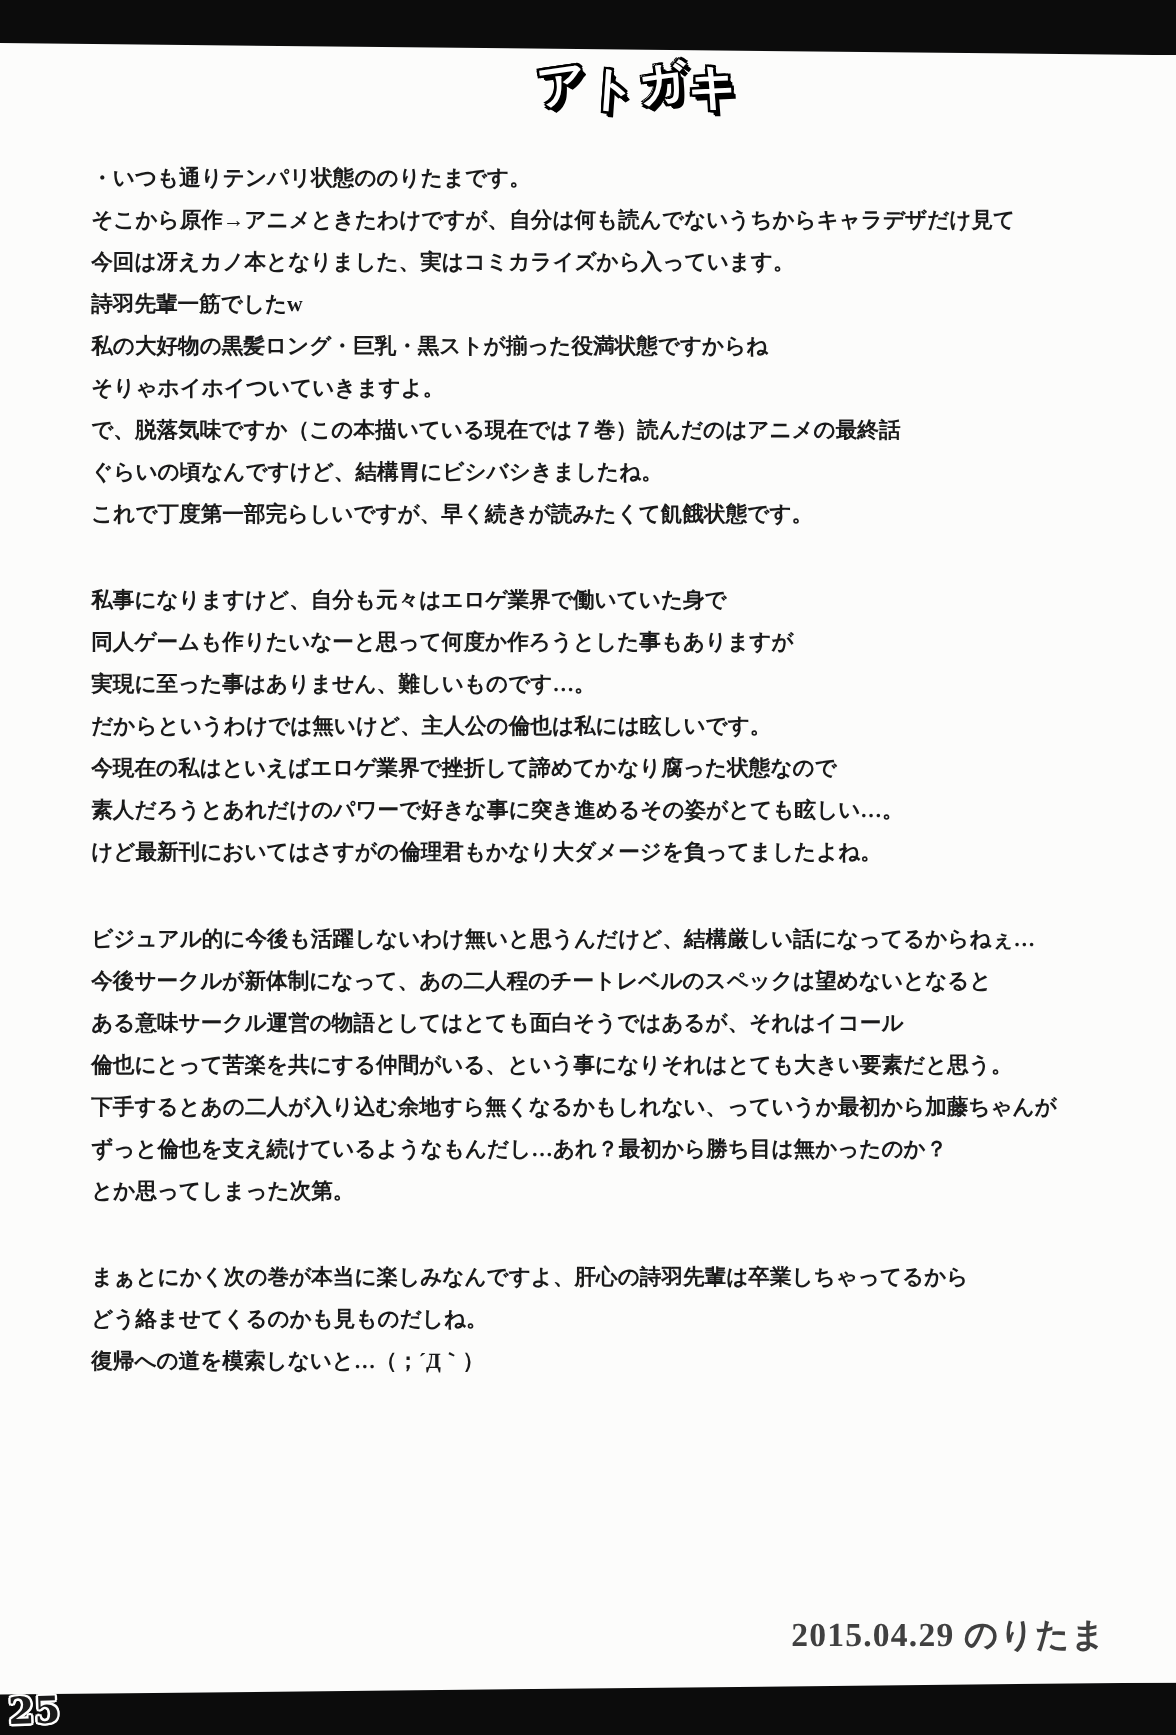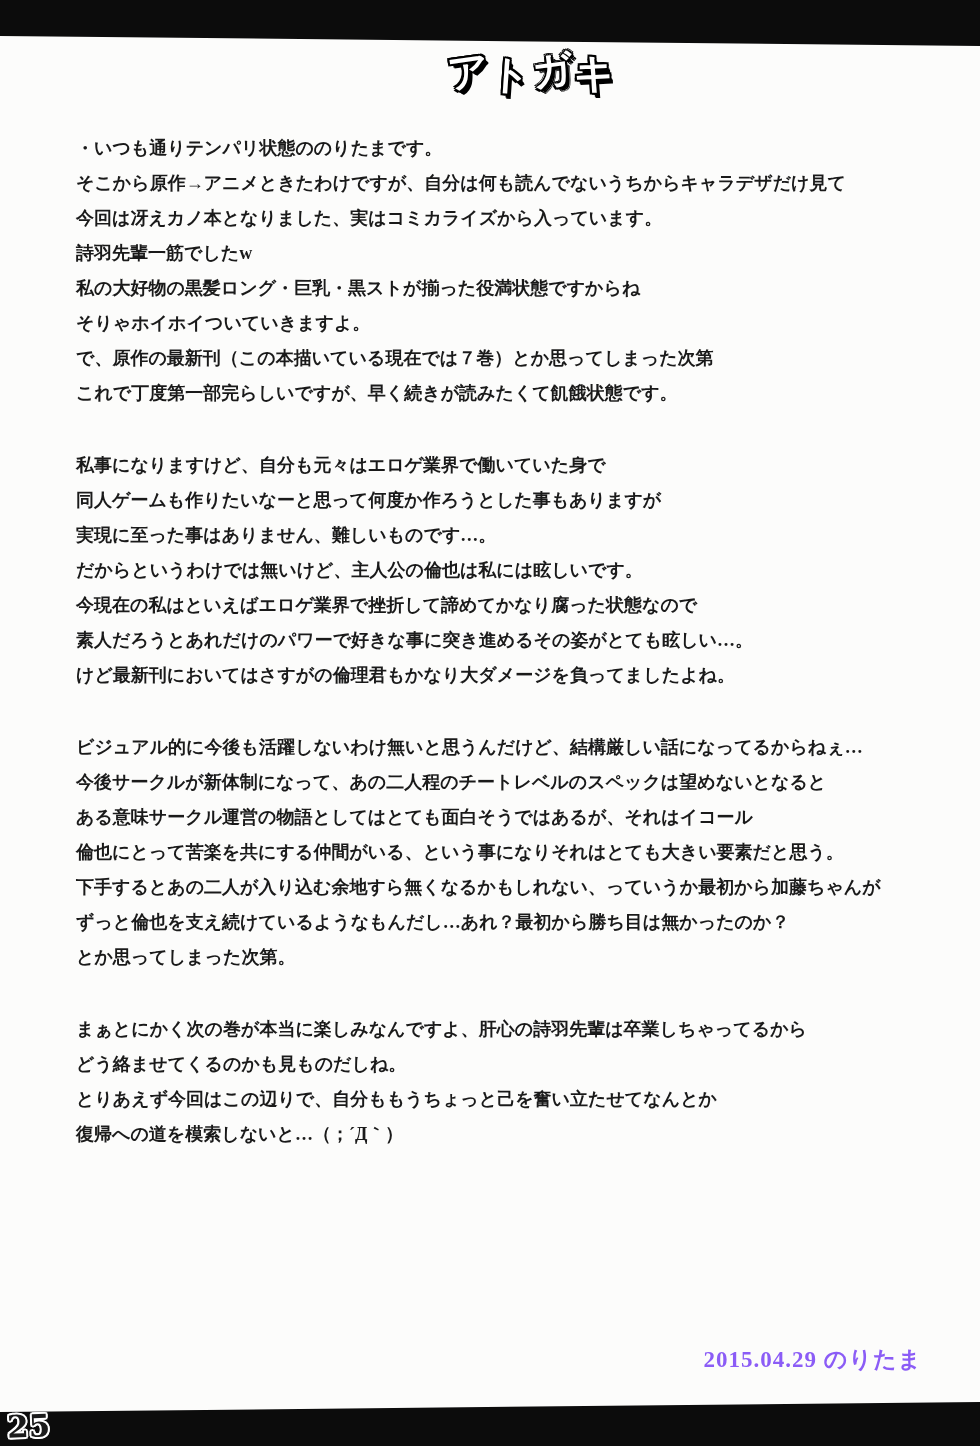--- a/index.html
+++ b/index.html
@@ -46,23 +46,23 @@
   .paragraph{margin:0 0 37px 0;}
   .line{
     height:35px;line-height:35px;
     font-size:18px;font-weight:700;
     letter-spacing:0;
     white-space:nowrap;
     color:#1a1a1a;
   }
   .signature{
     position:absolute;top:1344px;right:58px;
-    font-size:23px;font-weight:600;
+    font-size:28px;font-weight:600;
     letter-spacing:1px;
-    color:#8b5cf6;
+    color:#404040;
     white-space:nowrap;
   }
   .page-number{
     position:absolute;left:7px;bottom:3px;
     font-family:"DejaVu Serif","Liberation Serif",serif;
     font-weight:bold;font-size:31px;line-height:34px;
     color:#1b1b1b;
     text-shadow:
       2px 0 #fff,-2px 0 #fff,0 2px #fff,0 -2px #fff,
       1.5px 1.5px #fff,-1.5px 1.5px #fff,1.5px -1.5px #fff,-1.5px -1.5px #fff;
@@ -78,21 +78,22 @@
   <div class="title"><span>ア</span><span>ト</span><span>ガ</span><span>キ</span></div>
 
   <div class="body">
       <div class="paragraph">
         <div class="line">・いつも通りテンパリ状態ののりたまです。</div>
         <div class="line">そこから原作→アニメときたわけですが、自分は何も読んでないうちからキャラデザだけ見て</div>
         <div class="line">今回は冴えカノ本となりました、実はコミカライズから入っています。</div>
         <div class="line">詩羽先輩一筋でしたw</div>
         <div class="line">私の大好物の黒髪ロング・巨乳・黒ストが揃った役満状態ですからね</div>
         <div class="line">そりゃホイホイついていきますよ。</div>
-        <div class="line">で、原作の最新刊（この本描いている現在では７巻）とか思ってしまった次第</div>
+        <div class="line">で、脱落気味ですか（この本描いている現在では７巻）読んだのはアニメの最終話</div>
+        <div class="line">ぐらいの頃なんですけど、結構胃にビシバシきましたね。</div>
         <div class="line">これで丁度第一部完らしいですが、早く続きが読みたくて飢餓状態です。</div>
       </div>
       <div class="paragraph">
         <div class="line">私事になりますけど、自分も元々はエロゲ業界で働いていた身で</div>
         <div class="line">同人ゲームも作りたいなーと思って何度か作ろうとした事もありますが</div>
         <div class="line">実現に至った事はありません、難しいものです…。</div>
         <div class="line">だからというわけでは無いけど、主人公の倫也は私には眩しいです。</div>
         <div class="line">今現在の私はといえばエロゲ業界で挫折して諦めてかなり腐った状態なので</div>
         <div class="line">素人だろうとあれだけのパワーで好きな事に突き進めるその姿がとても眩しい…。</div>
         <div class="line">けど最新刊においてはさすがの倫理君もかなり大ダメージを負ってましたよね。</div>
@@ -102,21 +103,20 @@
         <div class="line">今後サークルが新体制になって、あの二人程のチートレベルのスペックは望めないとなると</div>
         <div class="line">ある意味サークル運営の物語としてはとても面白そうではあるが、それはイコール</div>
         <div class="line">倫也にとって苦楽を共にする仲間がいる、という事になりそれはとても大きい要素だと思う。</div>
         <div class="line">下手するとあの二人が入り込む余地すら無くなるかもしれない、っていうか最初から加藤ちゃんが</div>
         <div class="line">ずっと倫也を支え続けているようなもんだし…あれ？最初から勝ち目は無かったのか？</div>
         <div class="line">とか思ってしまった次第。</div>
       </div>
       <div class="paragraph">
         <div class="line">まぁとにかく次の巻が本当に楽しみなんですよ、肝心の詩羽先輩は卒業しちゃってるから</div>
         <div class="line">どう絡ませてくるのかも見ものだしね。</div>
-        <div class="line">とりあえず今回はこの辺りで、自分ももうちょっと己を奮い立たせてなんとか</div>
         <div class="line">復帰への道を模索しないと…（；´Д｀）</div>
       </div>
     </div>
 
   <div class="signature">2015.04.29 のりたま</div>
 
   <div class="bottom-bar">
     <div class="page-number">25</div>
   </div>
 </div>

